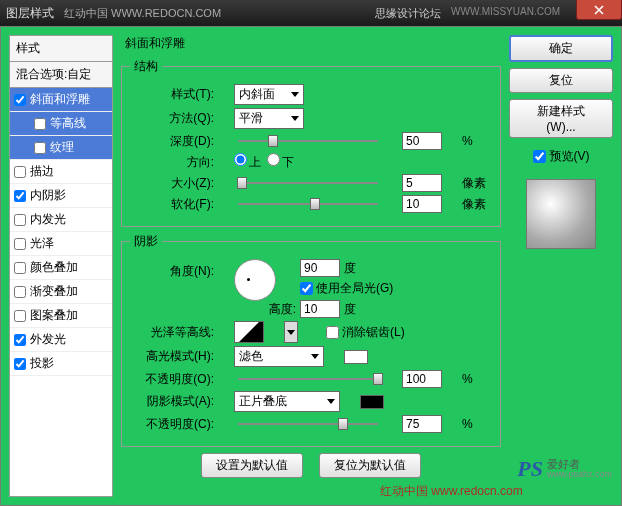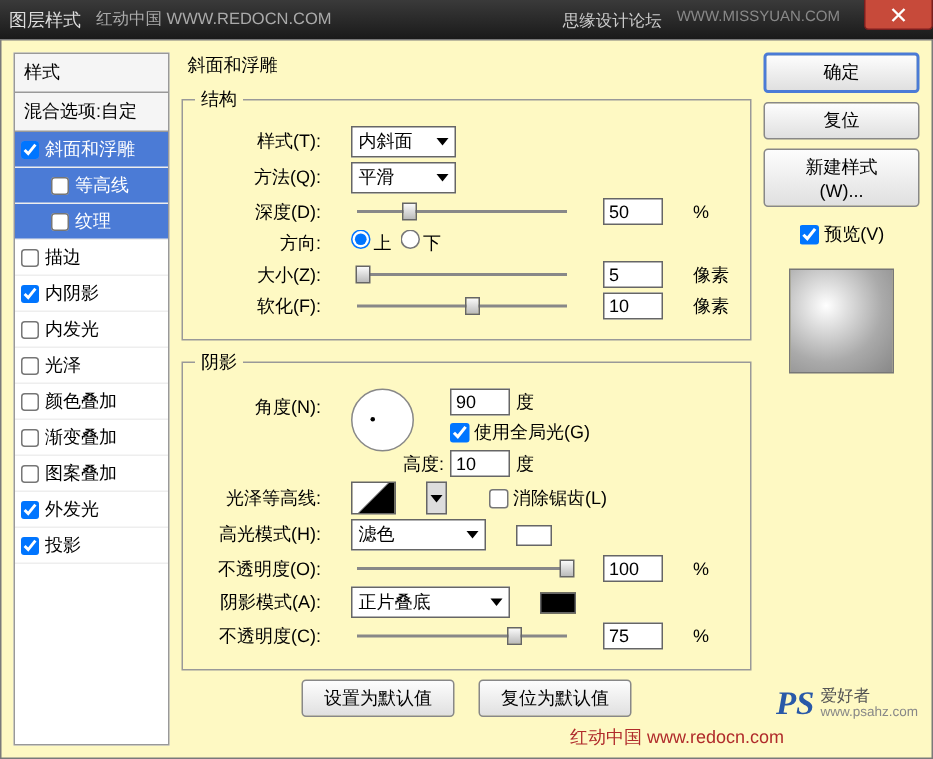--- a/index.html
+++ b/index.html
@@ -1,22 +1,22 @@
 <!DOCTYPE html>
 <html><head>
 <meta charset="utf-8">
 <style>
 * { box-sizing: border-box; margin: 0; padding: 0; font-family: "Microsoft YaHei", SimSun, sans-serif; font-size: 12px; }
 body { background: #ececec; width: 622px; height: 506px; overflow: hidden; position: relative; }
 .titlebar { background: linear-gradient(#3a3a3a,#1a1a1a); color: #ddd; height: 26px; display: flex; align-items: center; padding: 0 6px; position: relative; }
-.titlebar .left { flex: 1; display: flex; align-items: flex-start; gap: 10px; }
+.titlebar .left { flex: 1; display: flex; align-items: center; gap: 10px; }
 .titlebar .right { display: flex; align-items: flex-start; gap: 10px; }
 .close-btn { position: absolute; right: 0; top: 0; width: 46px; height: 20px; background: #c74a3a; color: #fff; display: flex; align-items: center; justify-content: center; border: 1px solid #7a1f1f; border-top: none; border-radius: 0 0 3px 3px; }
 .close-btn svg { width: 10px; height: 10px; }
-.dialog { position: absolute; top: 26px; left: 0; right: 0; bottom: 0; background: #fef9c3; border: 1px solid #7a7a7a; padding: 8px; display: flex; gap: 8px; }
+.dialog { position: absolute; top: 26px; left: 0; right: 0; bottom: 0; background: #22c55e; border: 1px solid #7a7a7a; padding: 8px; display: flex; gap: 8px; }
 .sidebar { width: 104px; border: 1px solid #999; background: #fff; }
 .sidebar-header { border-bottom: 1px solid #999; padding: 4px 6px; background: #f5f5f5; }
 .sidebar-sub { border-bottom: 1px solid #999; padding: 4px 6px; background: #f5f5f5; }
 .side-item { display: flex; align-items: center; padding: 3px 4px; border-bottom: 1px solid #eee; gap: 4px; }
 .side-item input[type=checkbox] { width: 12px; height: 12px; }
 .side-item.sel { background: #4b7bd6; color: #fff; }
 .side-item.indent { padding-left: 24px; }
 .center { flex: 1; display: flex; flex-direction: column; gap: 6px; }
 fieldset { border: 1px solid #999; padding: 6px 8px 10px; }
 legend { padding: 0 4px; }

